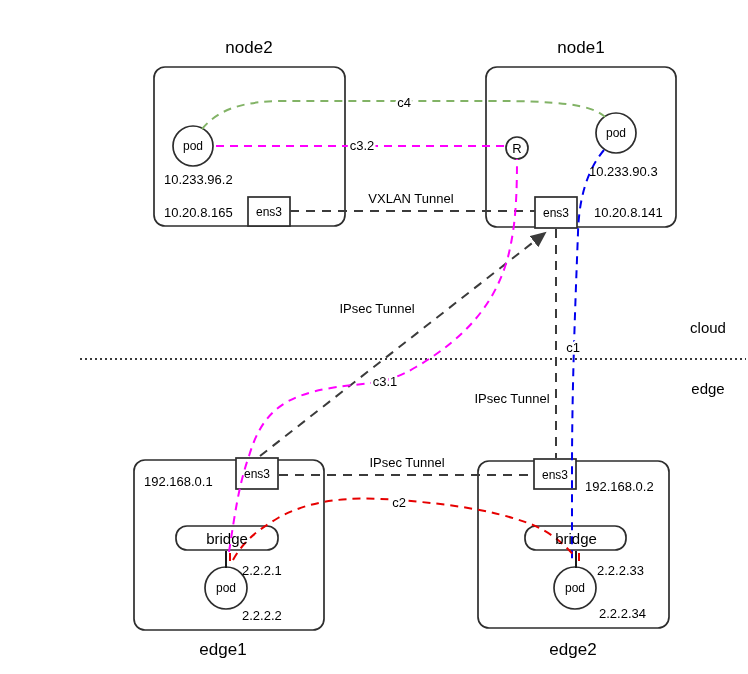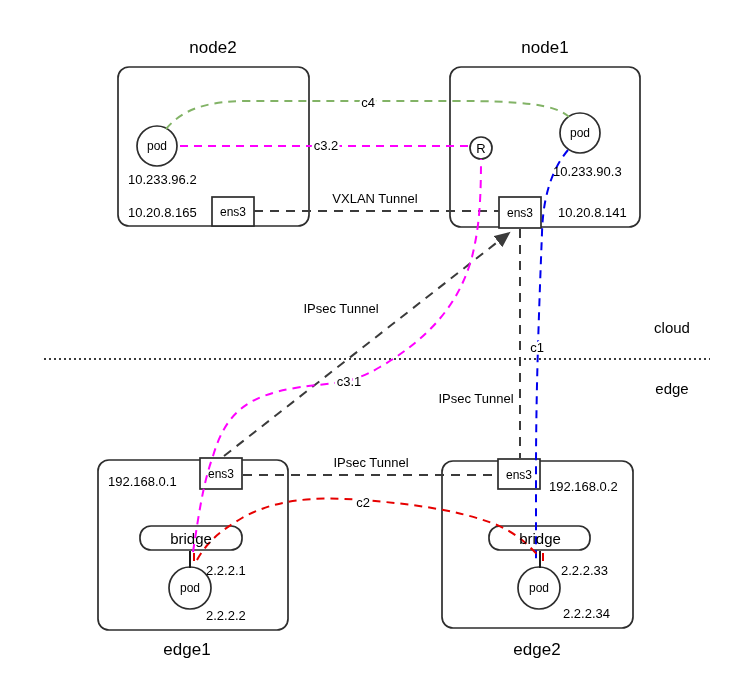--- a/index.html
+++ b/index.html
@@ -1,16 +1,16 @@
 <!DOCTYPE html>
 <html><head>
 <meta charset="utf-8">
 <style>
   html,body{margin:0;padding:0;background:#ffffff;}
-  .canvas{width:688px;height:674px;position:relative;font-family:"Liberation Sans",sans-serif;}
+  .canvas{width:688px;height:674px;position:relative;font-family:"Liberation Sans",sans-serif;margin-left:36px;}
   svg{display:block;}
   text{font-family:"Liberation Sans",sans-serif;fill:#000;}
   .title{font-size:17px;}
   .ip{font-size:13px;}
   .small{font-size:12px;}
   .bridge-lbl{font-size:15px;}
   .zone{font-size:15px;}
   .tunnel-lbl{font-size:13px;}
   .conn-lbl{font-size:13px;paint-order:stroke;stroke:#ffffff;stroke-width:5px;}
   .node-box{fill:#ffffff;stroke:#2d2d2d;stroke-width:1.7;}

